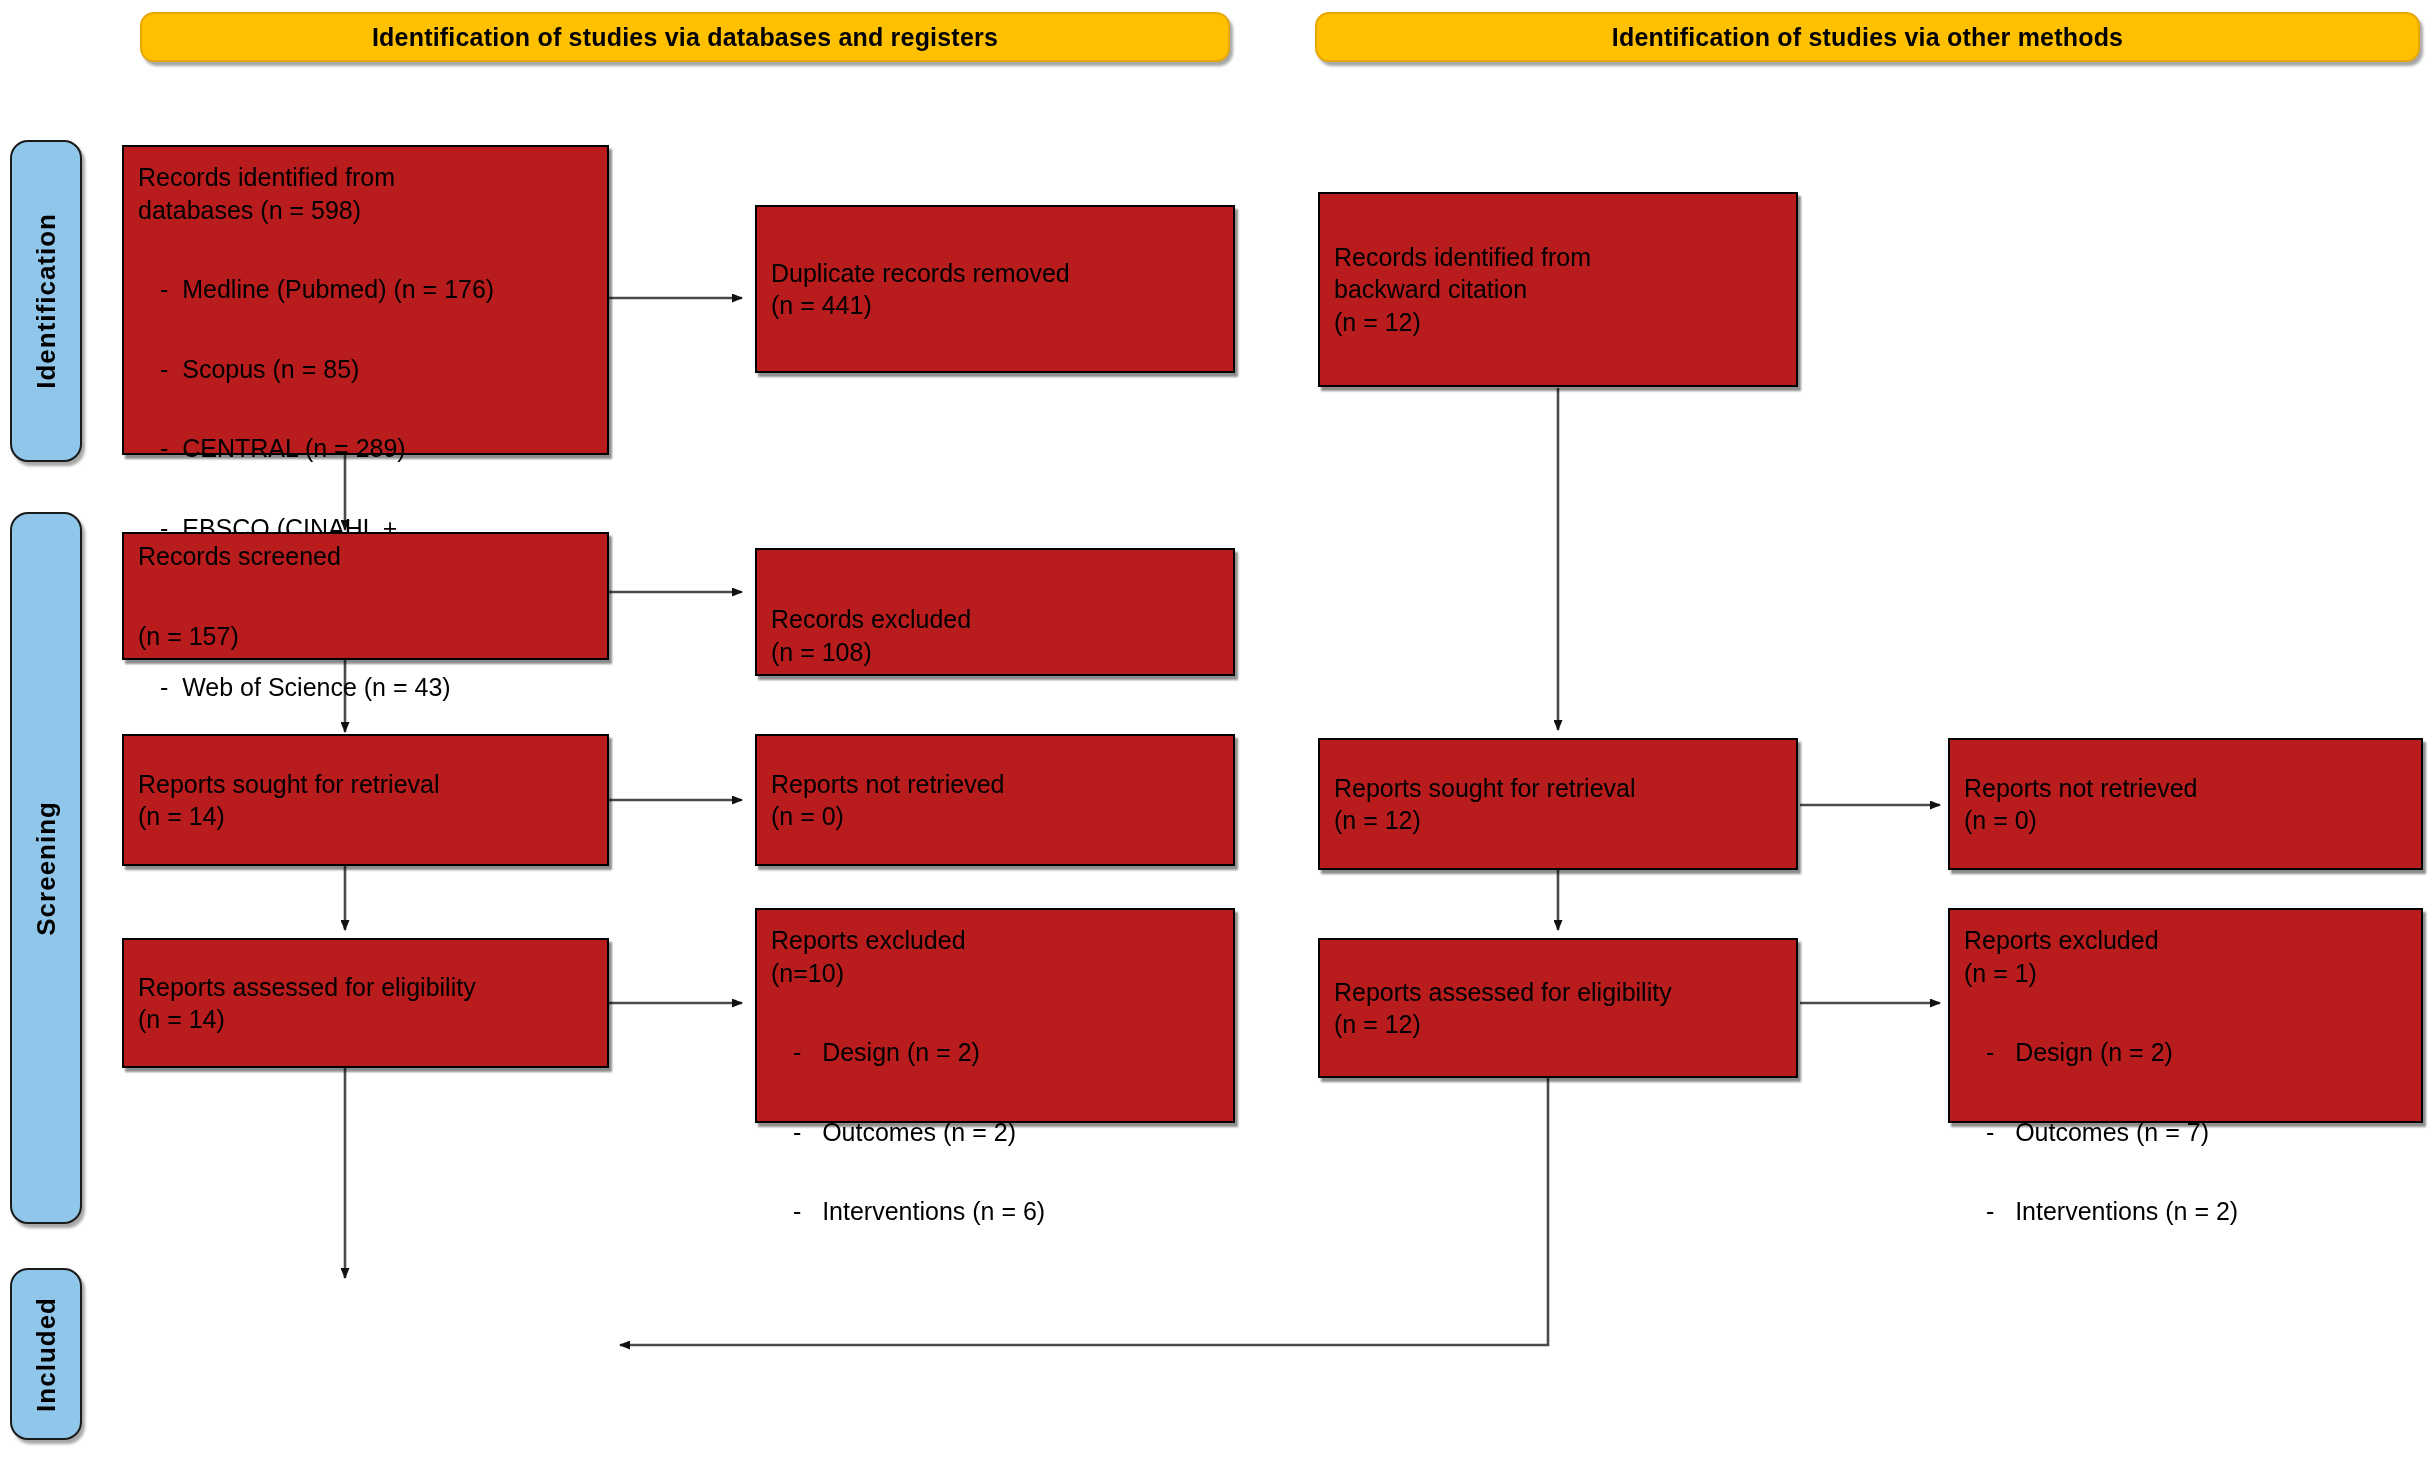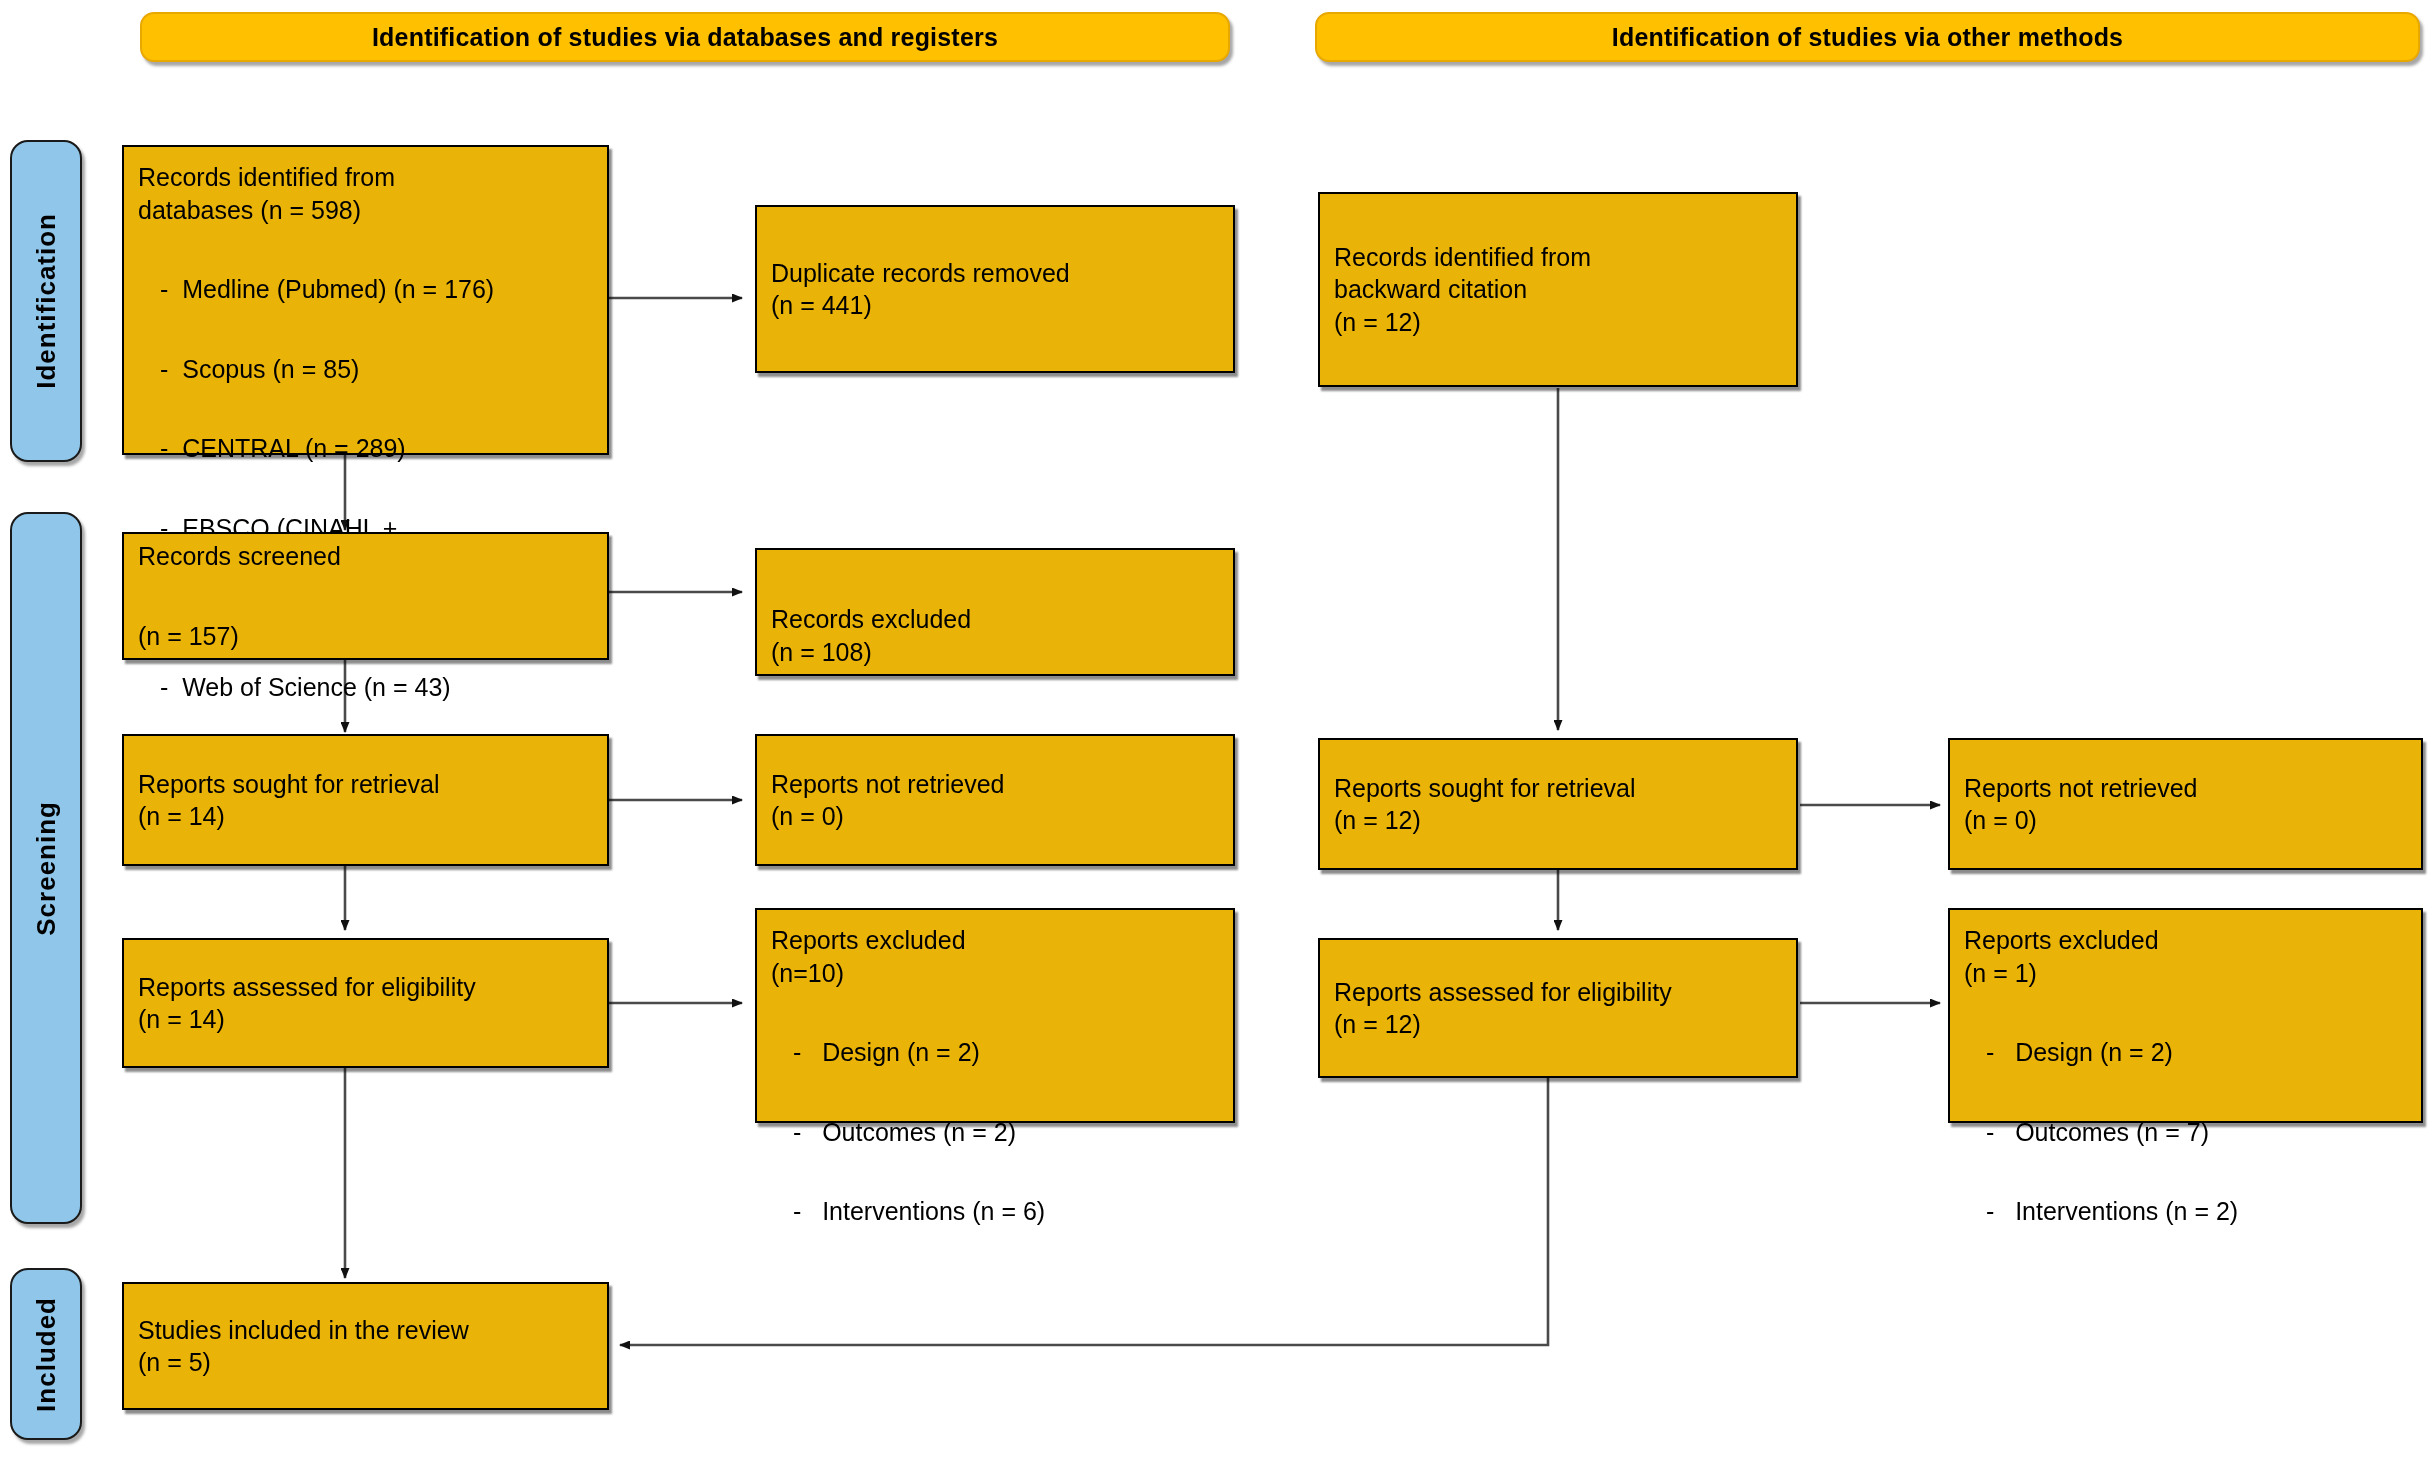--- a/index.html
+++ b/index.html
@@ -52,21 +52,21 @@
     font-weight: bold;
     font-size: 26px;
     color: #000000;
     letter-spacing: 1px;
     white-space: nowrap;
   }
 
   
   .fbox {
     position: absolute;
-    background: #eab308;
+    background: #b91c1c;
     border: 2.5px solid #000000;
     box-shadow: 3px 4px 2px rgba(0,0,0,0.45);
     box-sizing: border-box;
     display: flex;
     flex-direction: column;
     justify-content: center;
     padding: 6px 14px;
   }
   .fbox .line {
     font-size: 25px;
@@ -196,24 +196,20 @@
   </div>
 
   <div class="fbox topalign" style="left:755px; top:908px; width:480px; height:215px;">
     <div class="line">Reports excluded</div>
     <div class="line">(n=10)</div>
     <div class="sub">-   Design (n = 2)</div>
     <div class="sub">-   Outcomes (n = 2)</div>
     <div class="sub">-   Interventions (n = 6)</div>
   </div>
 
-  <div class="fbox" style="left:122px; top:1282px; width:487px; height:128px;">
-    <div class="line">Studies included in the review</div>
-    <div class="line">(n = 5)</div>
-  </div>
 
   <div class="fbox" style="left:1318px; top:192px; width:480px; height:195px;">
     <div class="line">Records identified from</div>
     <div class="line">backward citation</div>
     <div class="line">(n = 12)</div>
   </div>
 
   <div class="fbox" style="left:1318px; top:738px; width:480px; height:132px;">
     <div class="line">Reports sought for retrieval</div>
     <div class="line">(n = 12)</div>

